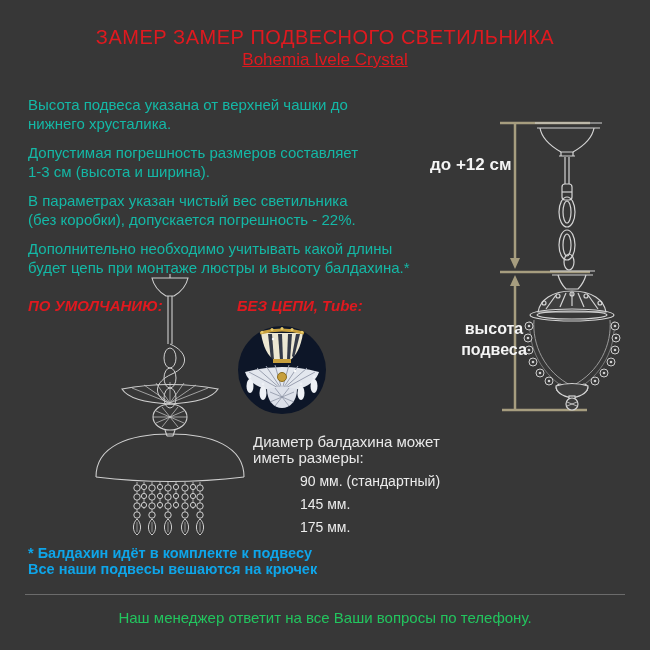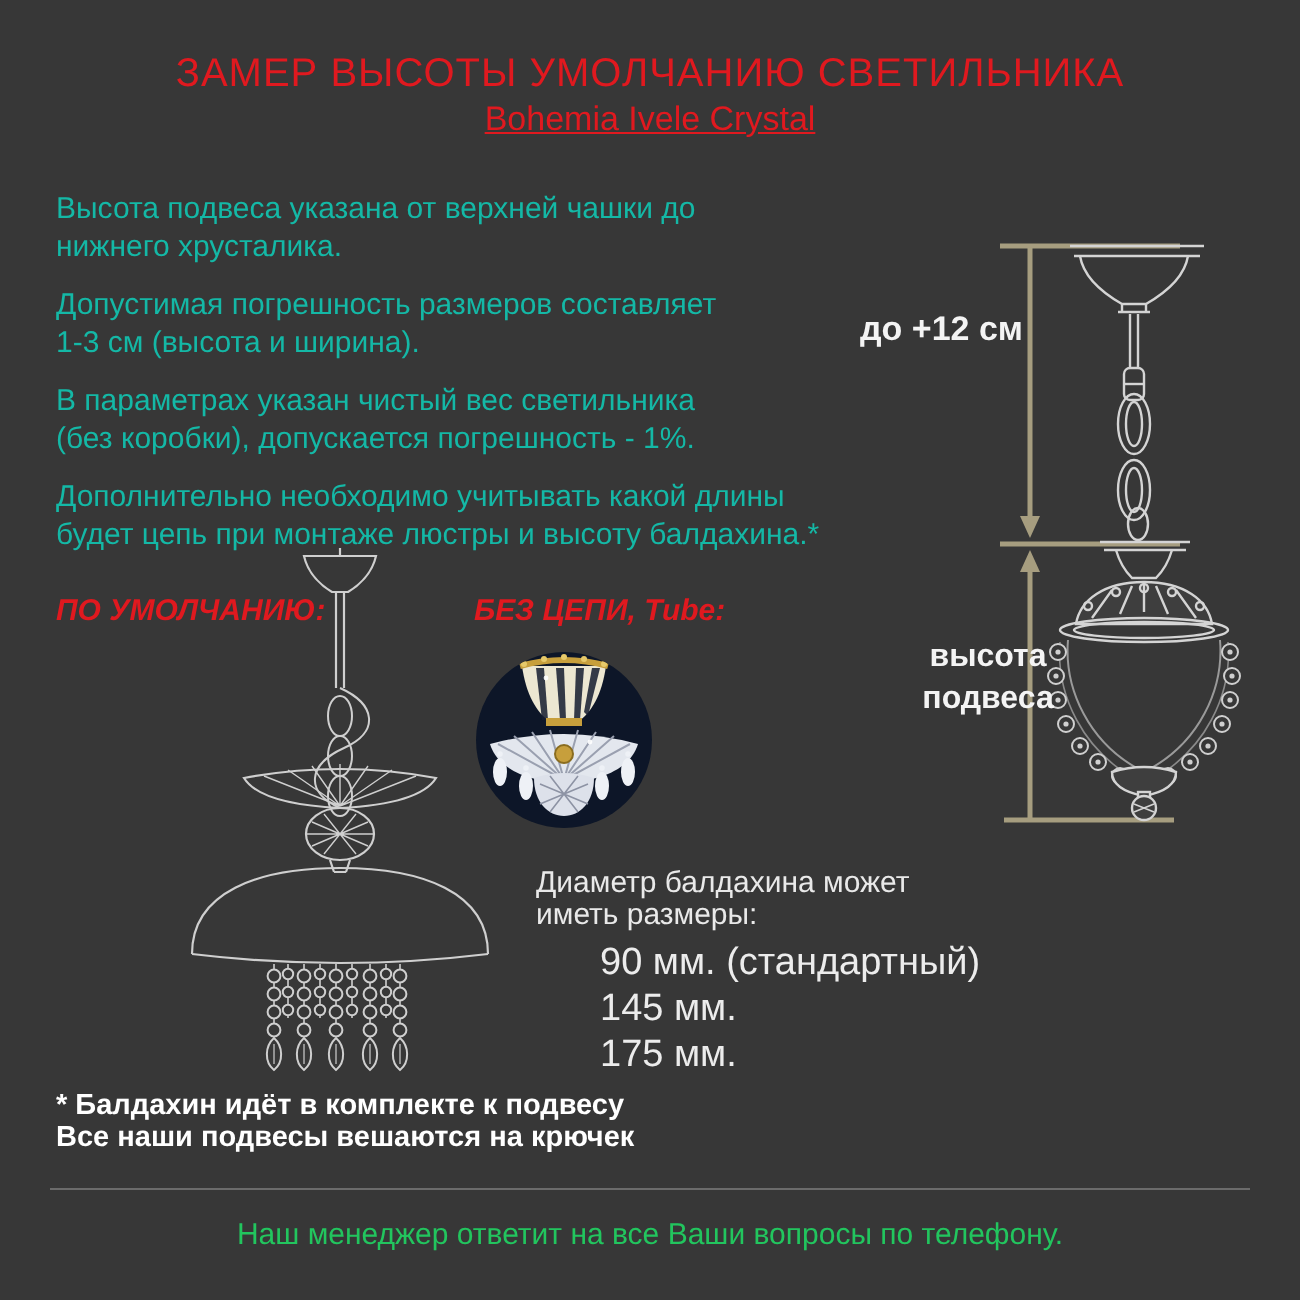--- a/index.html
+++ b/index.html
@@ -31,52 +31,52 @@
   .measure-label-bottom{
     top:318px;left:452px;width:84px;text-align:center;
     font-size:16px;line-height:21px;font-weight:700;color:#f4f4f4;
   }
   .red-label{
     font-size:15px;font-weight:700;font-style:italic;color:#e0191f;
   }
   .label-default{top:297px;left:28px;}
   .label-nochain{top:297px;left:237px;}
   .diam-heading{
-    top:434px;left:268px;font-size:15px;line-height:16px;color:#e9e9e9;
+    top:434px;left:253px;font-size:15px;line-height:16px;color:#e9e9e9;
   }
   .sizes{top:470px;left:300px;}
-  .sizes div{font-size:19px;line-height:23px;color:#ececec;}
+  .sizes div{font-size:14px;line-height:23px;color:#ececec;}
   .footnotes{top:545px;left:28px;}
   .footnotes div{
-    font-size:14.5px;line-height:16px;font-weight:700;color:#ffffff;
+    font-size:14.5px;line-height:16px;font-weight:700;color:#0ea5e9;
   }
   .divider{
     top:594px;left:25px;width:600px;height:1px;background:#7d7d7d;opacity:.75;
   }
   .footer-note{
     top:609px;left:0;right:0;text-align:center;
     font-size:15px;color:#22c55e;
   }
   svg{display:block;}
 </style>
 </head>
 <body>
 
 <div class="page">
 
-  <div class="abs title">ЗАМЕР ВЫСОТЫ УМОЛЧАНИЮ СВЕТИЛЬНИКА</div>
+  <div class="abs title">ЗАМЕР ЗАМЕР ПОДВЕСНОГО СВЕТИЛЬНИКА</div>
   <div class="abs subtitle">Bohemia Ivele Crystal</div>
 
   <div class="abs intro">
     <p>Высота подвеса указана от верхней чашки до
 нижнего хрусталика.</p>
     <p>Допустимая погрешность размеров составляет
 1-3 см (высота и ширина).</p>
     <p>В параметрах указан чистый вес светильника
-(без коробки), допускается погрешность - 1%.</p>
+(без коробки), допускается погрешность - 22%.</p>
     <p>Дополнительно необходимо учитывать какой длины
 будет цепь при монтаже люстры и высоту балдахина.*</p>
   </div>
 
   <svg class="abs" style="left:428px;top:98px" width="222" height="322" viewBox="0 0 222 322">
 
     <g stroke="#a69d7f" stroke-width="2.5" fill="none">
       <path d="M72,25 H162"></path>
       <path d="M87,26 V160"></path>
       <path d="M72,174 H162"></path>

